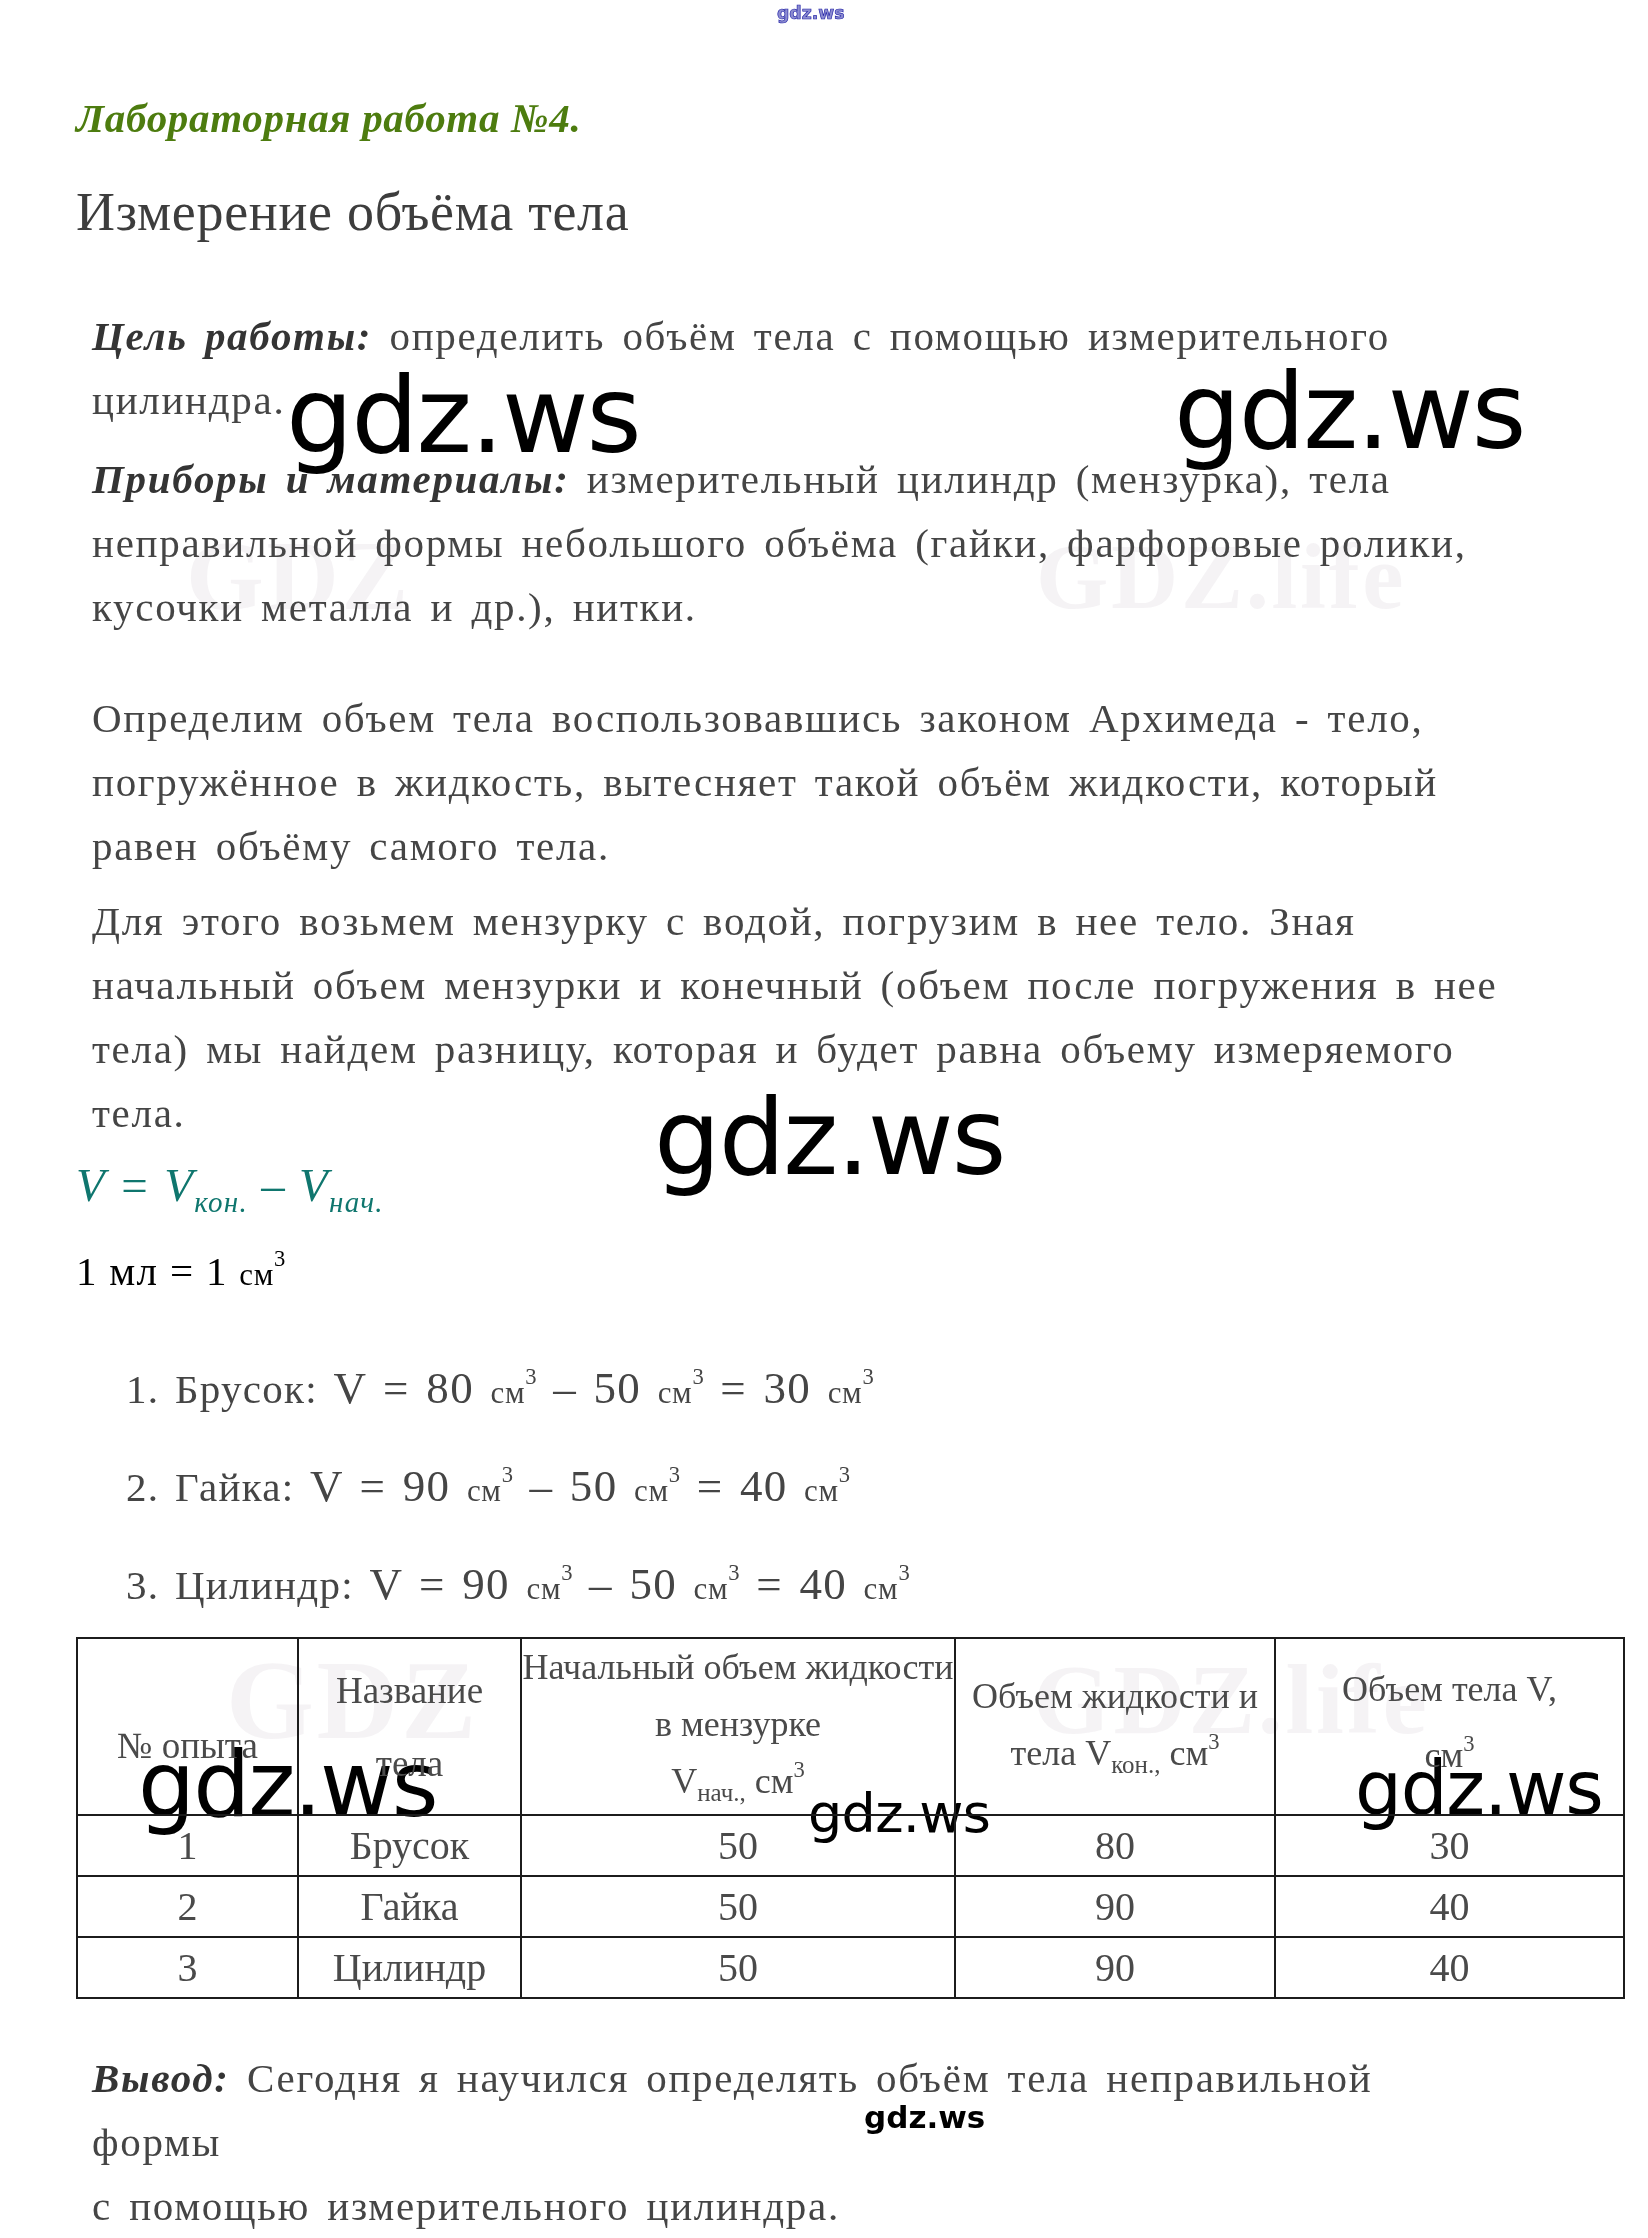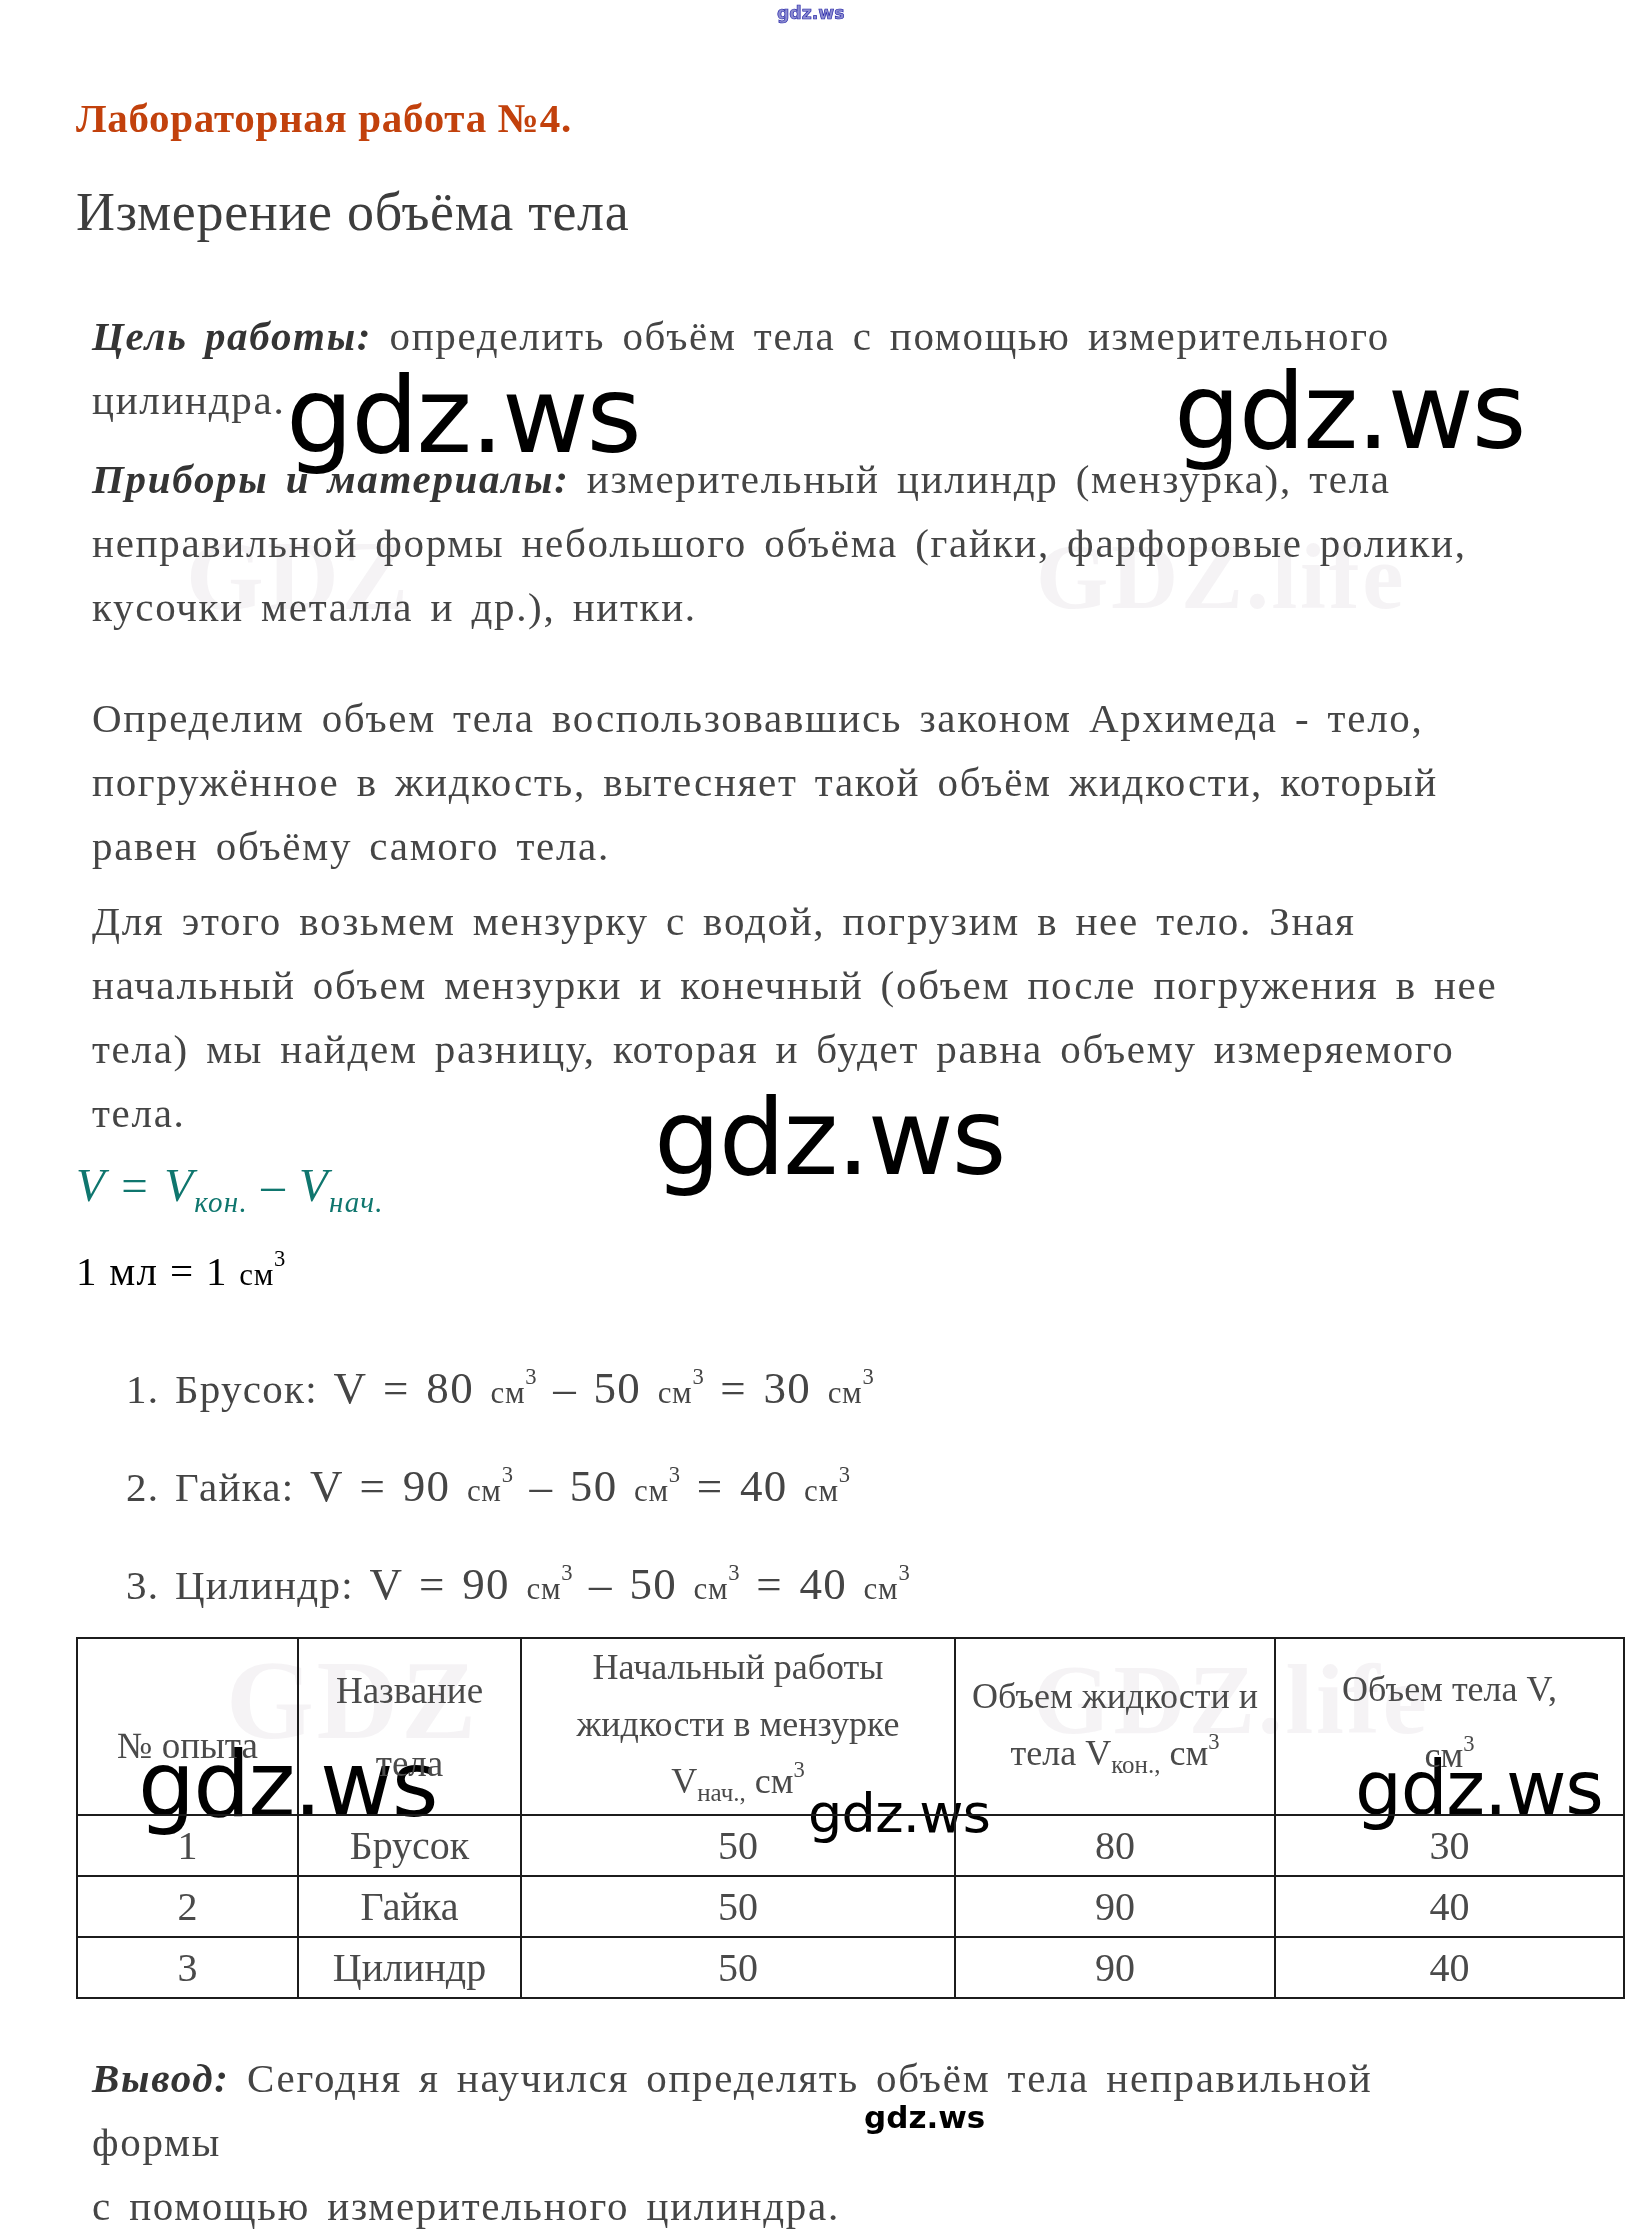--- a/index.html
+++ b/index.html
@@ -2,21 +2,21 @@
 <html style="font-size:10.6px"><head>
 <meta charset="utf-8">
 <style>
   html,body { margin:0; padding:0; background:#ffffff; }
   .page {
     position:relative; width:1648px; height:2239px; background:#ffffff;
     font-family:"Liberation Serif", serif; color:#424242; overflow:hidden;
   }
   
   .abs { position:absolute; left:76px; }
-  .title { top:94px; font-size:41px; font-weight:bold; color:#c2410c; letter-spacing:0.7px; }
+  .title { top:94px; font-size:41px; font-weight:bold; color:#4d7c0f; letter-spacing:0.7px;font-style:italic; }
   .subtitle { top:181px; font-size:54px; font-weight:normal; color:#3d3d3d; letter-spacing:0.7px; }
   p.body {
     margin:16px; font-size:41px; line-height:64px; white-space:pre-line;
     letter-spacing:1.7px; word-spacing:5.3px; color:#454545; width:1408px;
   }
   .lead { font-weight:bold; font-style:italic; color:#343434; }
   .goal { top:288px; }
   .equip { top:431px; }
   .para3 { top:670px; }
   .para4 { top:873px; }
@@ -124,21 +124,21 @@
         <col style="width:434px">
         <col style="width:320px">
         <col style="width:349px">
     </colgroup>
     <thead>
       <tr>
         <th class="th-c1">№ опыта</th>
         <th class="th-c2">Название
 тела</th>
         <th class="th-c3">
-            <span class="hline">Начальный работы
+            <span class="hline">Начальный объем
 жидкости в мензурке</span>
             <span class="hline"><span>V</span><span class="th-sub">нач.,</span><span> см</span><span class="th-sup">3</span></span>
           </th>
         <th class="th-c4">
             <span class="hline">Объем
 жидкости и</span>
             <span class="hline"><span>тела </span><span>V</span><span class="th-sub">кон.,</span><span> см</span><span class="th-sup">3</span></span>
           </th>
         <th class="th-c5">
             <span class="hline">Объем тела V,</span>

